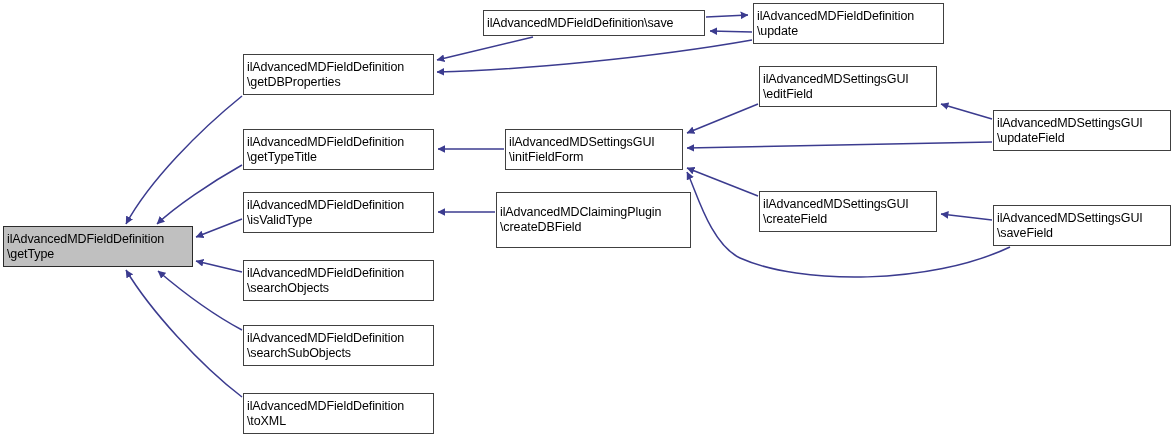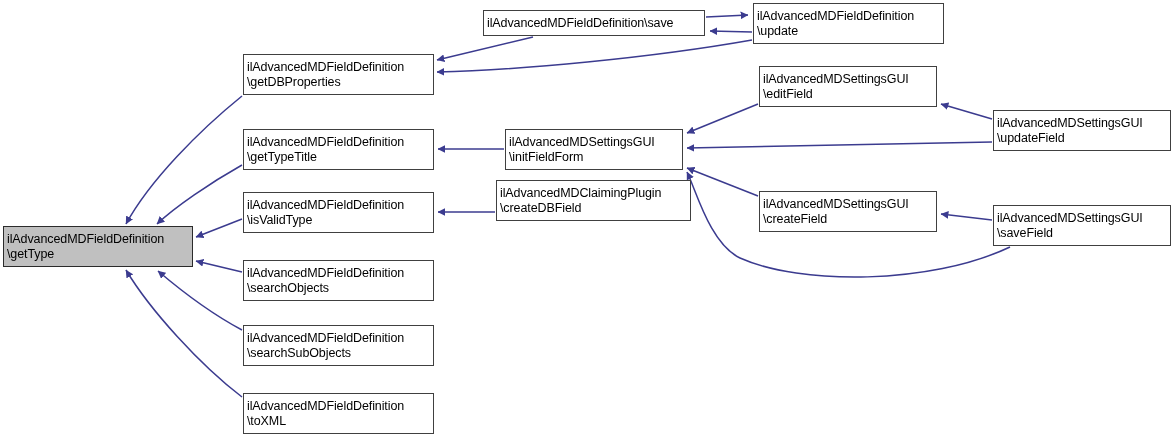--- a/index.html
+++ b/index.html
@@ -138,21 +138,21 @@
 
   <div class="node" style="left:483px; top:10px; width:222px; height:26px;">
     <span class="node-label">ilAdvancedMDFieldDefinition\save</span>
   </div>
 
   <div class="node" style="left:505px; top:129px; width:178px; height:41px;">
     <span class="node-label">ilAdvancedMDSettingsGUI
 \initFieldForm</span>
   </div>
 
-  <div class="node" style="left:496px; top:180px; width:195px; height:41px;">
+  <div class="node" style="left:496px; top:192px; width:195px; height:56px;">
     <span class="node-label">ilAdvancedMDClaimingPlugin
 \createDBField</span>
   </div>
 
   <div class="node" style="left:753px; top:3px; width:191px; height:41px;">
     <span class="node-label">ilAdvancedMDFieldDefinition
 \update</span>
   </div>
 
   <div class="node" style="left:759px; top:66px; width:178px; height:41px;">

